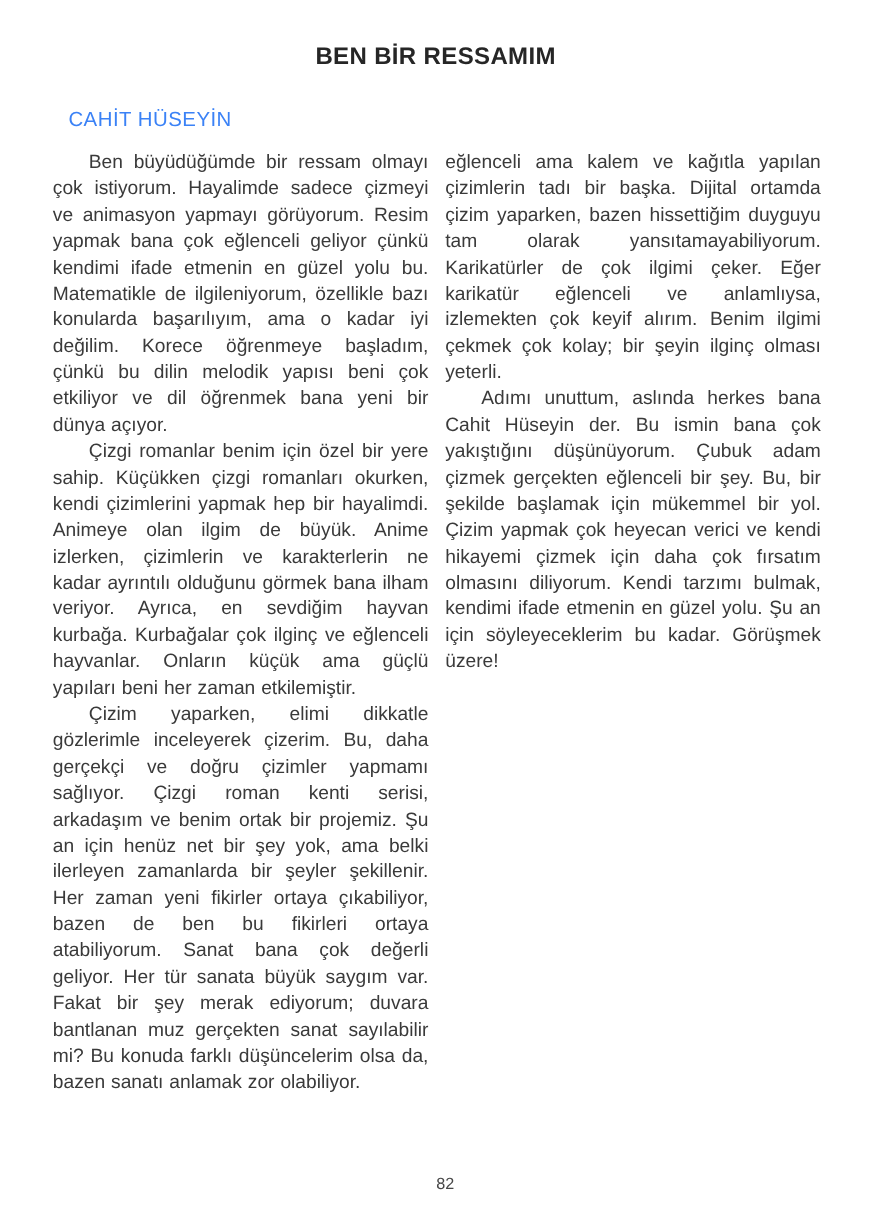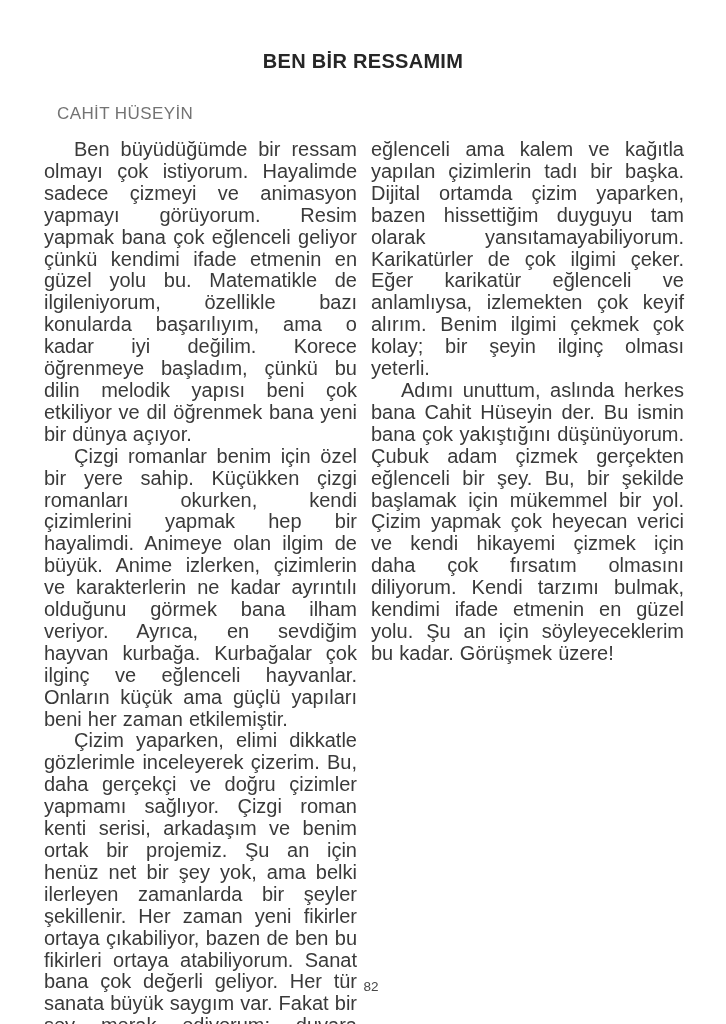--- a/index.html
+++ b/index.html
@@ -15,46 +15,46 @@
     overflow: hidden;
   }
   .page {
     position: relative;
     width: 726px;
     height: 1024px;
     background: #ffffff;
   }
   .title {
     margin: 0;
-    padding-top: 50px;
+    padding-top: 36px;
     text-align: center;
     font-size: 20px;
     font-weight: 700;
     letter-spacing: 0.3px;
     color: #262626;
   }
   .author {
     margin: 31px 0 0 57px;
     font-size: 17px;
     font-weight: 400;
     letter-spacing: 0.4px;
-    color: #737373;
+    color: #3b82f6;
   }
   .columns {
     display: flex;
     gap: 14px;
     margin: 15px 44px 0 44px;
   }
   .col {
     width: 313px;
     flex: 0 0 313px;
   }
   .col p {
     margin: 0;
-    font-size: 20px;
+    font-size: 16px;
     line-height: 21.9px;
     text-align: justify;
     color: #3a3a3a;
     word-spacing: 0.5px;
     hyphens: auto;
     -webkit-hyphens: auto;
   }
   .col p.indent { text-indent: 30px; }
   .col p.justify-last { text-align-last: justify; }
   .pagenum {

